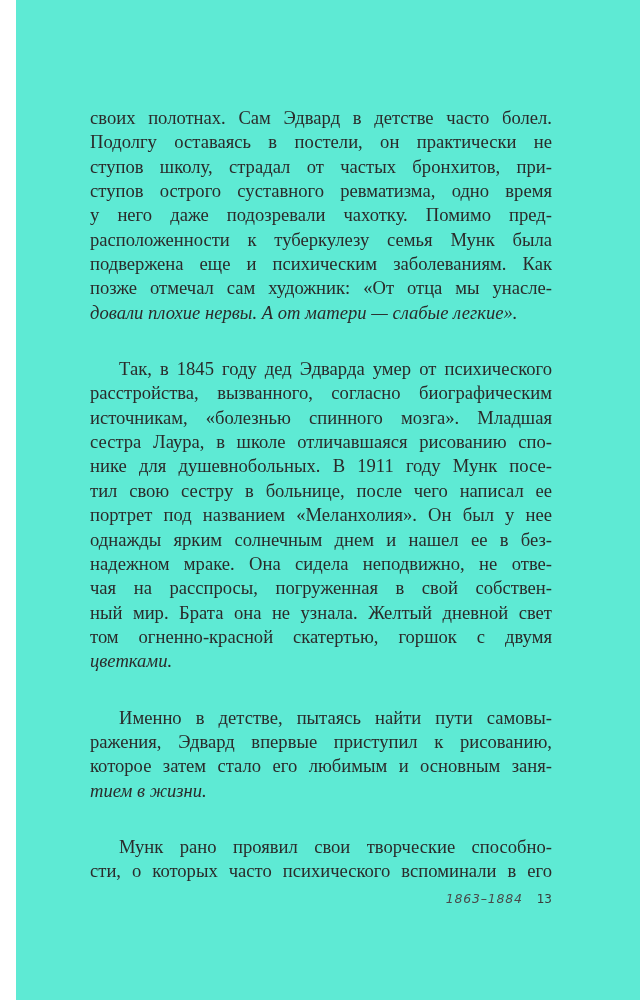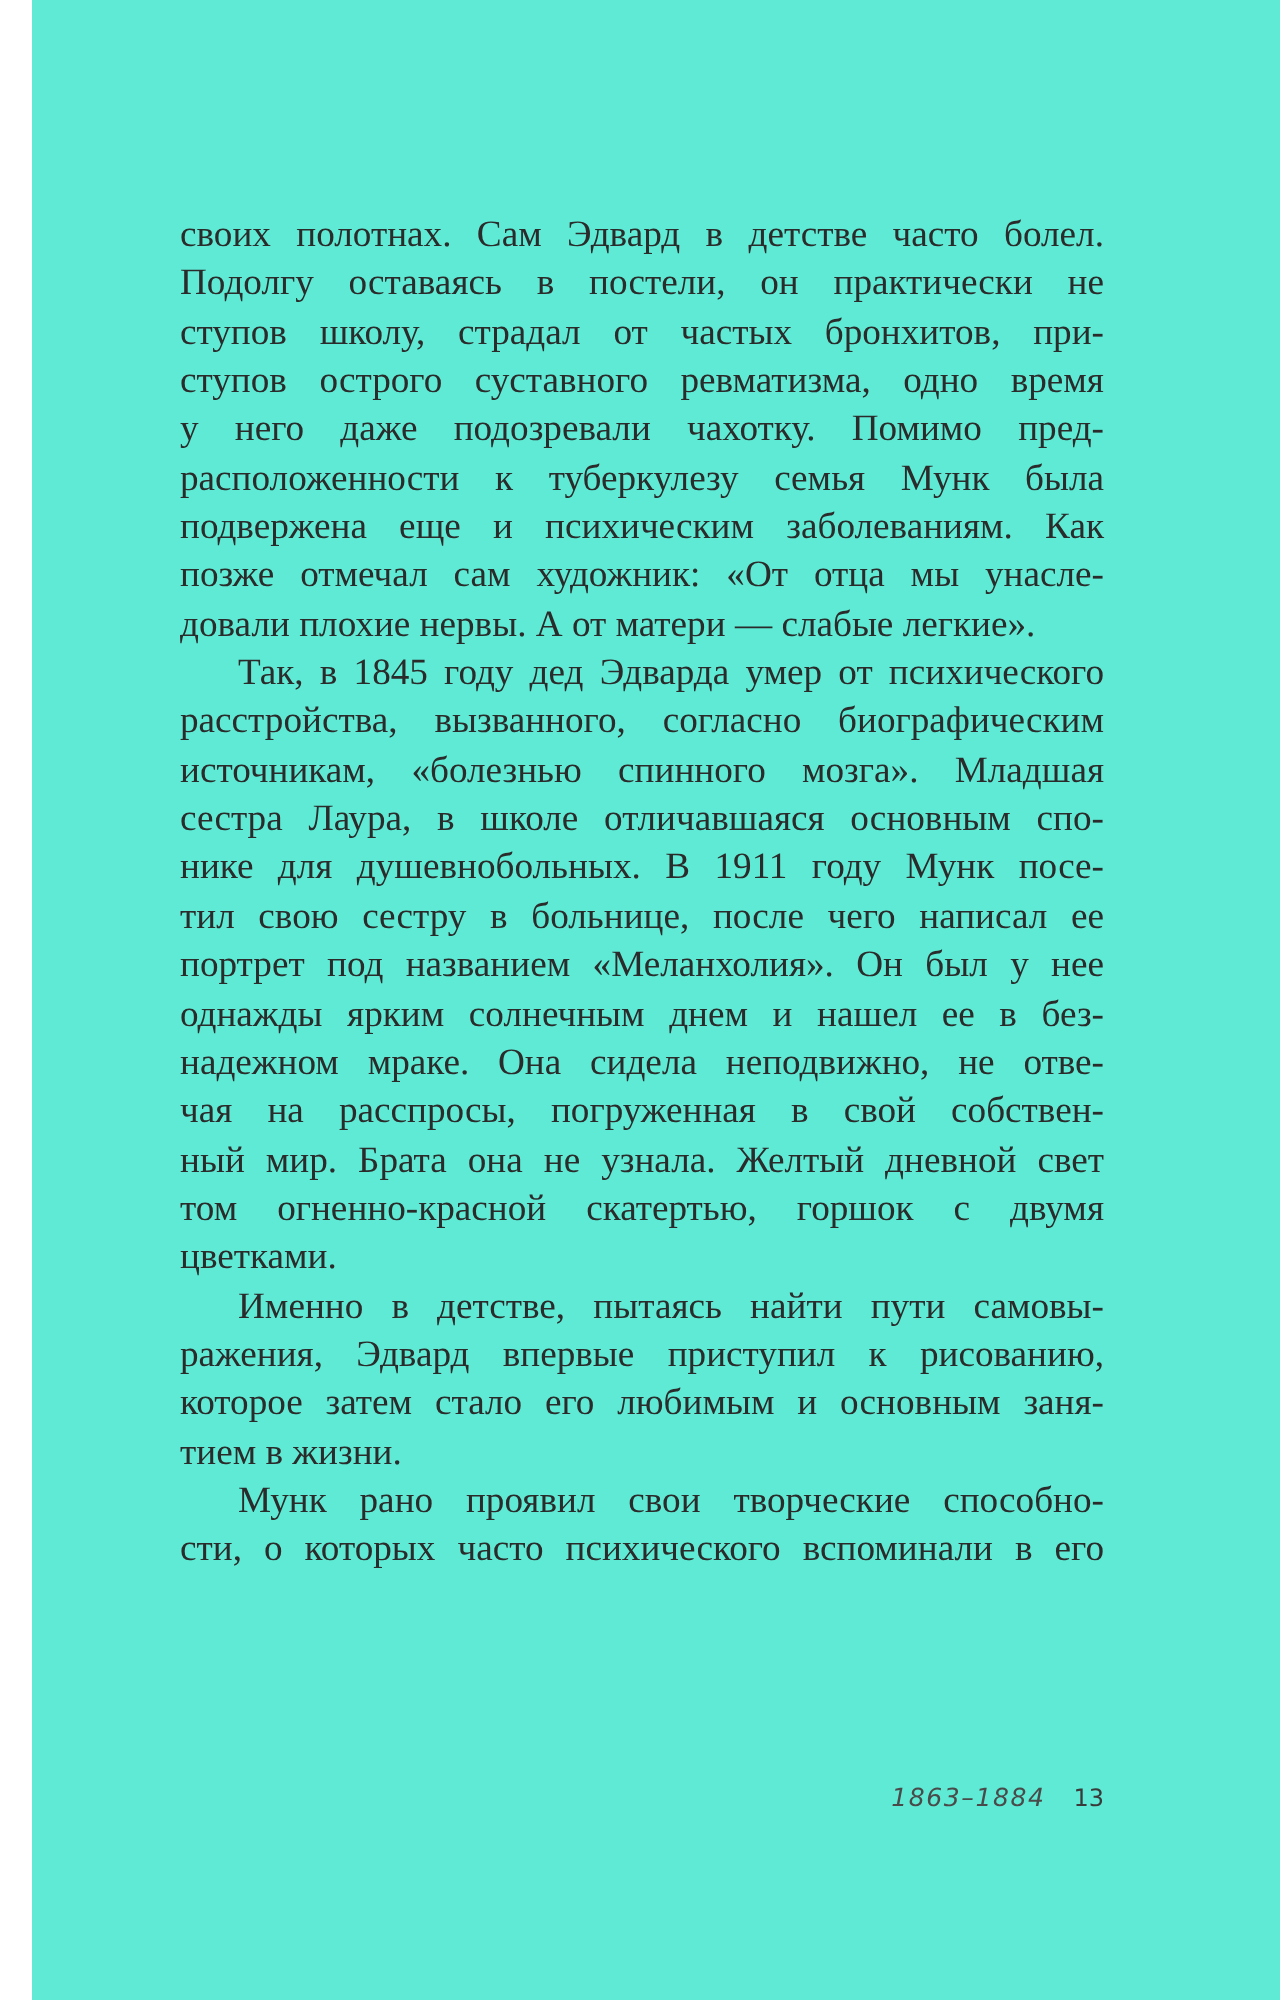--- a/index.html
+++ b/index.html
@@ -34,23 +34,25 @@
     .line {
       display: block;
       height: 24.35px;
       white-space: nowrap;
       text-align: justify;
       text-align-last: justify;
       overflow: visible;
     }
     .line.last {
       text-align-last: left;
+      font-style: italic;
     }
     .line.indent {
       padding-left: 29px;
+      margin-top: 32px;
     }
     .footer {
       position: absolute;
       top: 891px;
       right: 104px;
       display: flex;
       align-items: center;
       gap: 14px;
     }
     .running-head {
@@ -81,21 +83,21 @@
       <span class="line">расположенности к туберкулезу семья Мунк была</span>
       <span class="line">подвержена еще и психическим заболеваниям. Как</span>
       <span class="line">позже отмечал сам художник: «От отца мы унасле-</span>
       <span class="line last">довали плохие нервы. А от матери — слабые легкие».</span>
     </div>
 
     <div>
       <span class="line indent">Так, в 1845 году дед Эдварда умер от психического</span>
       <span class="line">расстройства, вызванного, согласно биографическим</span>
       <span class="line">источникам, «болезнью спинного мозга». Младшая</span>
-      <span class="line">сестра Лаура, в школе отличавшаяся основным спо-</span>
+      <span class="line">сестра Лаура, в школе отличавшаяся рисованию спо-</span>
       <span class="line">нике для душевнобольных. В 1911 году Мунк посе-</span>
       <span class="line">тил свою сестру в больнице, после чего написал ее</span>
       <span class="line">портрет под названием «Меланхолия». Он был у нее</span>
       <span class="line">однажды ярким солнечным днем и нашел ее в без-</span>
       <span class="line">надежном мраке. Она сидела неподвижно, не отве-</span>
       <span class="line">чая на расспросы, погруженная в свой собствен-</span>
       <span class="line">ный мир. Брата она не узнала. Желтый дневной свет</span>
       <span class="line">том огненно-красной скатертью, горшок с двумя</span>
       <span class="line last">цветками.</span>
     </div>

